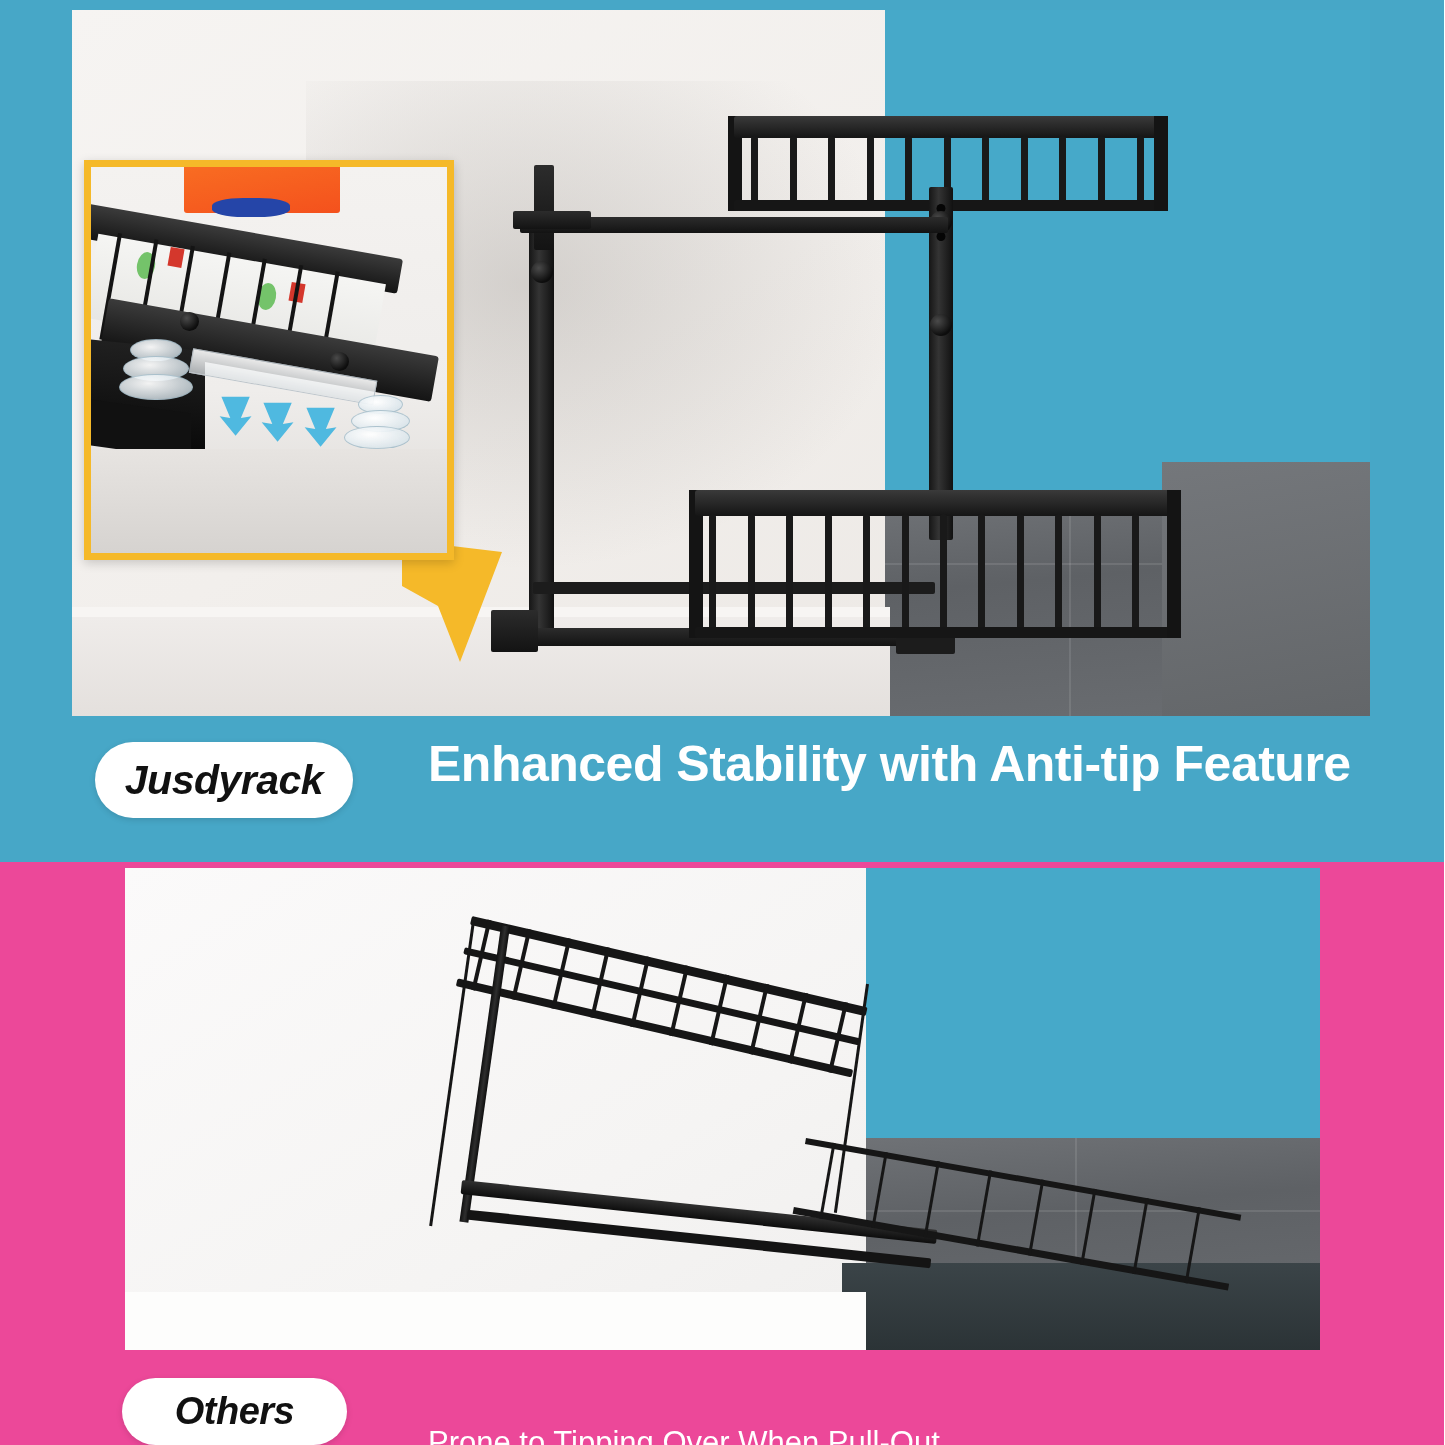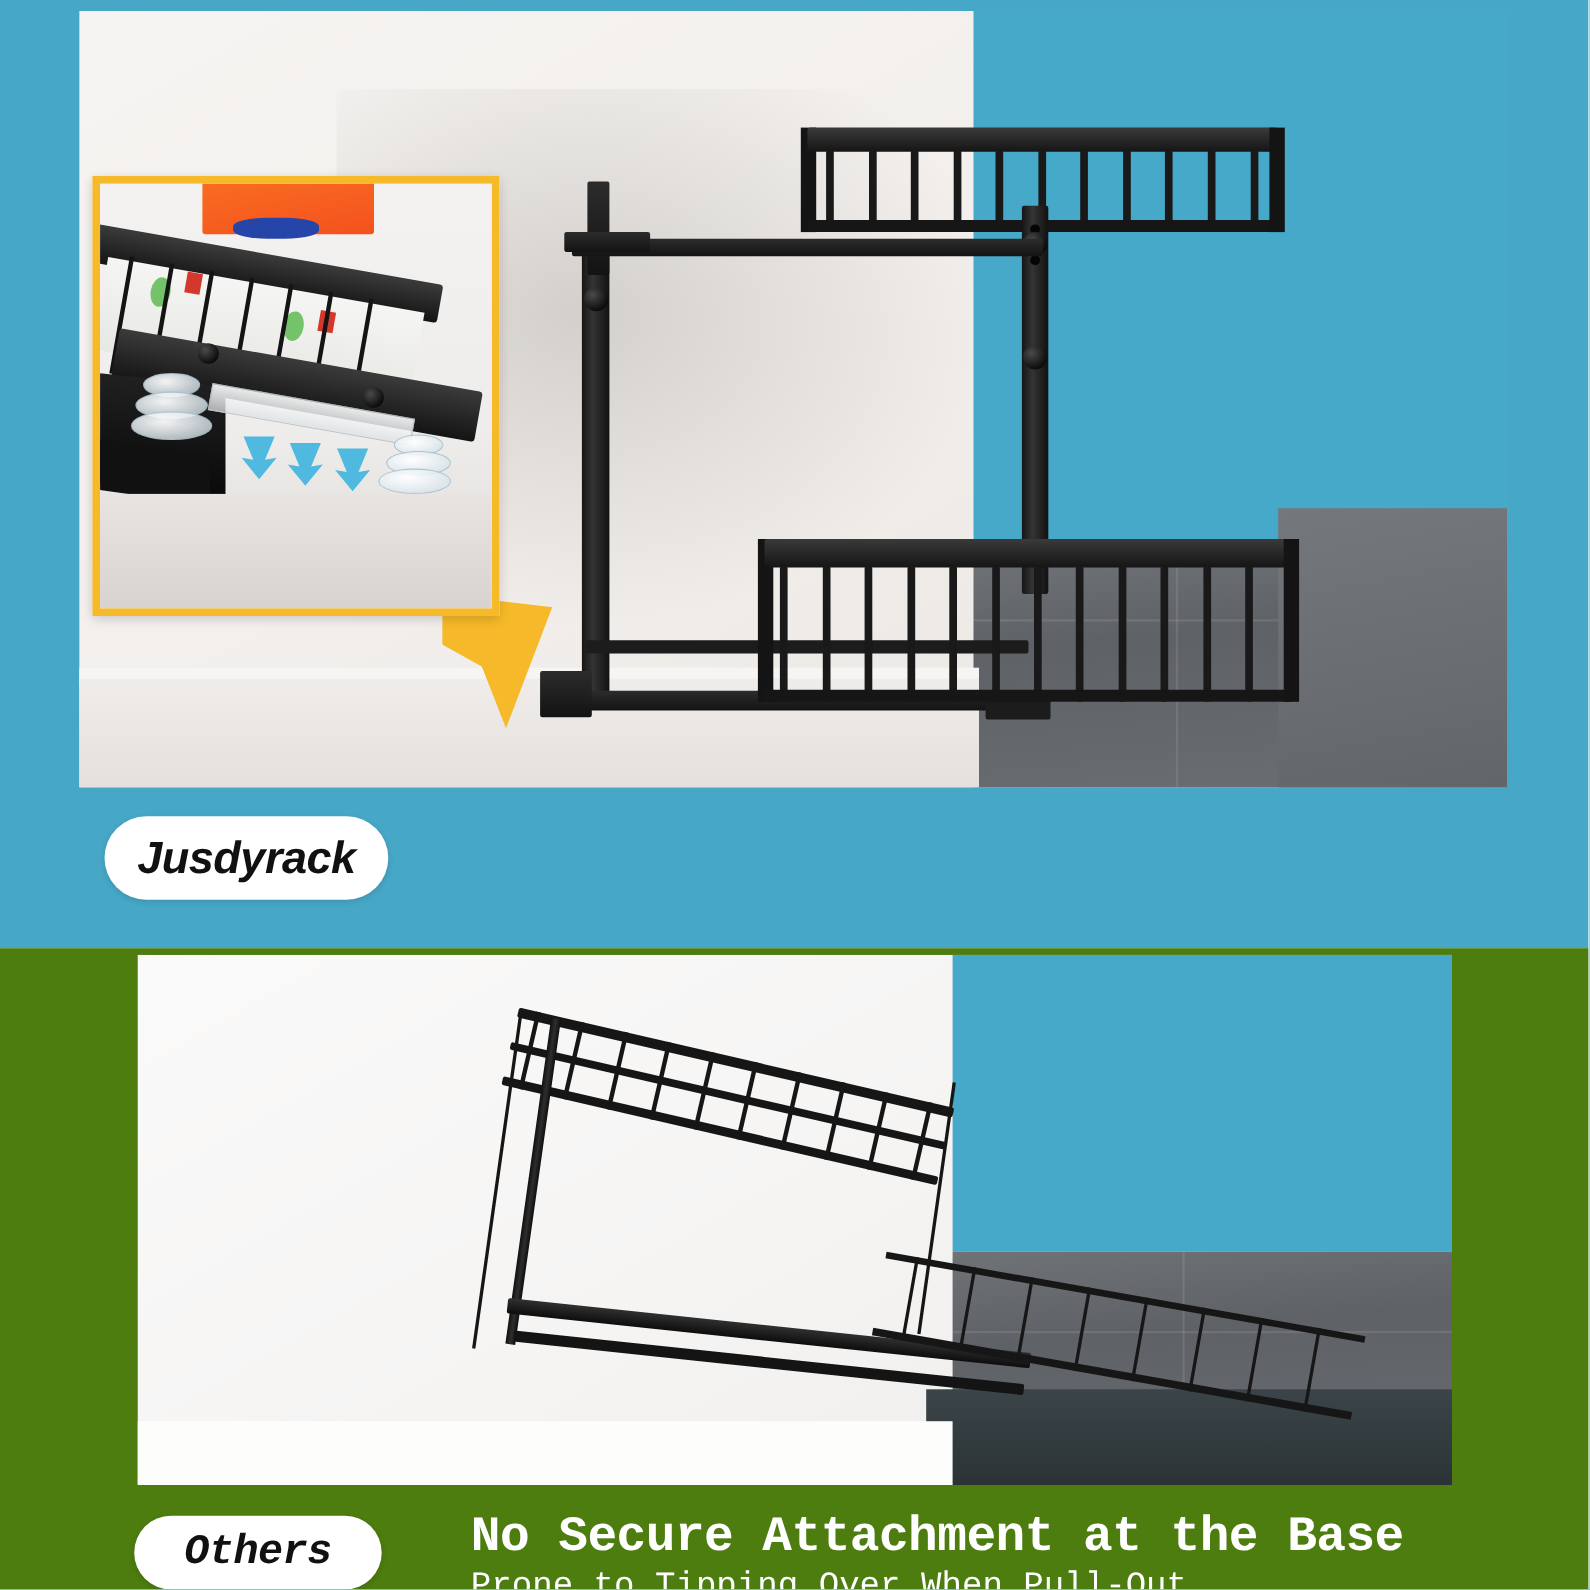--- a/index.html
+++ b/index.html
@@ -6,21 +6,21 @@
   body{
     width:1445px;height:1445px;
     font-family:"Liberation Sans","DejaVu Sans",sans-serif;
     overflow:hidden;background:#fff;
   }
   .page{position:relative;width:1444px;height:1445px;overflow:hidden;}
 
   
   .panel{position:absolute;left:0;width:1445px;overflow:hidden;}
   .panel-top{top:0;height:862px;background:#47a7c7;}
-  .panel-bottom{top:862px;height:583px;background:#4d7c0f;font-family:Liberation Mono, monospace;}
+  .panel-bottom{top:862px;height:583px;background:#ec4899;}
 
   
   .photo{position:absolute;overflow:hidden;}
   .photo-top{left:72px;top:10px;width:1298px;height:706px;}
   .photo-bottom{left:125px;top:6px;width:1195px;height:482px;}
 
   
   .scene{position:absolute;inset:0;}
   .wall{position:absolute;left:0;top:0;width:100%;height:100%;
         background:linear-gradient(150deg,#f6f4f2 0%,#f2efec 45%,#e9e5e1 100%);}
@@ -297,20 +297,21 @@
           </svg>
 
           <div class="ci ci-counter" style="top:73%;height:27%;"></div>
         </div>
       </div>
     </div>
 
     <div class="badge badge-jusdy">
       <span>Jusdyrack</span>
     </div>
+    <div class="headline h-top">Enhanced Stability with Anti-tip Feature</div>
   </div>
 
   <div class="panel panel-bottom">
 
     <div class="photo photo-bottom">
       <div class="scene">
         <div class="wall" style="background:linear-gradient(150deg,#fbfafa 0%,#f5f4f3 50%,#ecebea 100%);"></div>
         <div class="bluewall" style="left:62%;top:0;width:38%;height:56%;"></div>
         <div class="floor" style="left:62%;top:56%;width:38%;height:44%;">
           <div class="seam" style="left:0;top:34%;width:100%;height:2px;"></div>
@@ -397,17 +398,16 @@
           </div>
           <div class="greenbox" style="left:85%;top:54%;width:7%;height:3%;transform:rotate(10deg);z-index:-1;"></div>
           <div class="whitebox" style="left:85%;top:56.5%;width:7%;height:10%;transform:rotate(10deg);z-index:-1;"></div>
         </div>
       </div>
     </div>
 
     <div class="badge badge-others" style="position:absolute;left:122px;top:516px;">
       <span>Others</span>
     </div>
-    <div class="headline" style="left:428px;top:510px;font-size:45px;">No Secure Attachment at the Base</div>
     <div class="subline" style="left:428px;top:563px;font-size:31px;">Prone to Tipping Over When Pull-Out</div>
   </div>
 
 </div>
 
 </body></html>

